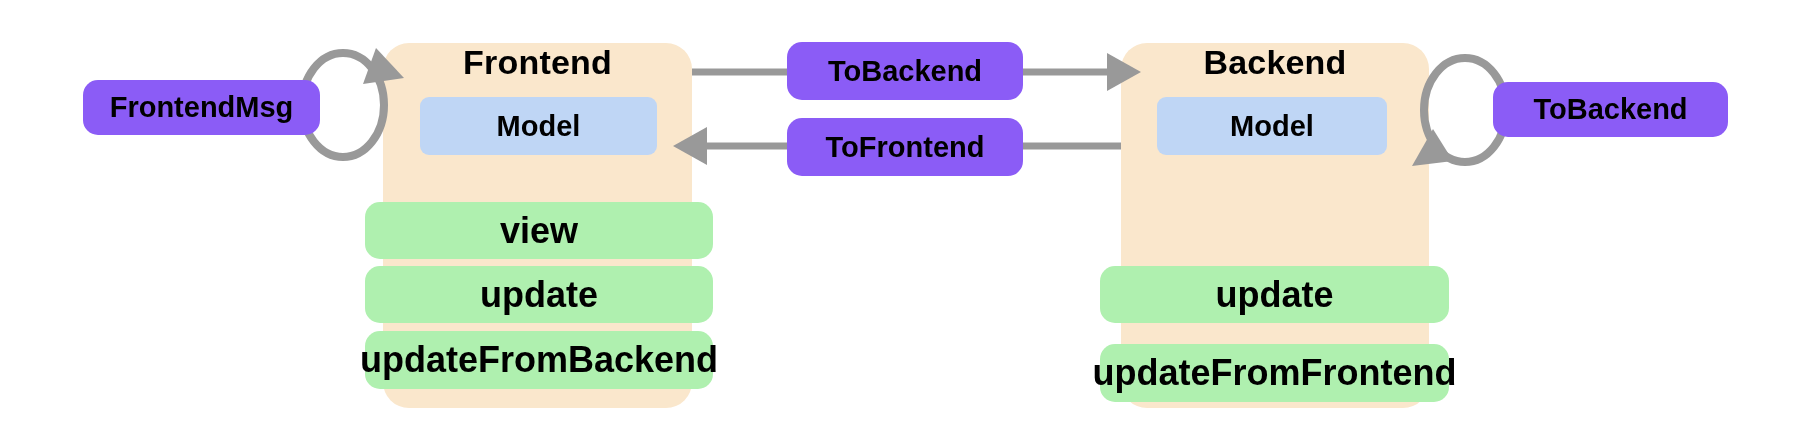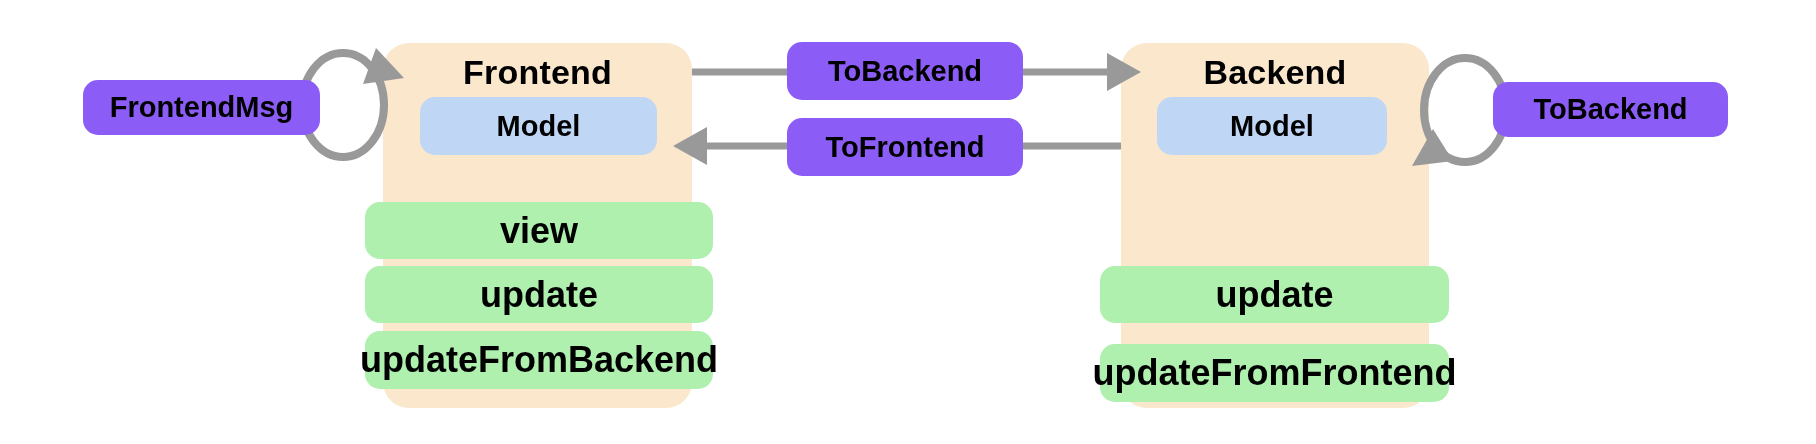--- a/index.html
+++ b/index.html
@@ -12,30 +12,29 @@
     font-family: "Liberation Sans", sans-serif;
     color: #000000;
   }
   .node {
     position: absolute;
     background: #FAE7CC;
     border-radius: 26px;
     z-index: 1;
   }
   .node-title {
-    margin-top: 10px;
     text-align: center;
     font-size: 34px;
     font-weight: 700;
     letter-spacing: 0.2px;
   }
   .model {
     position: absolute;
     background: #BFD6F5;
-    border-radius: 15px;
+    border-radius: 9px;
     display: flex;
     align-items: center;
     justify-content: center;
     font-size: 29px;
     font-weight: 700;
     z-index: 1;
   }
   .fn {
     position: absolute;
     background: #AFF0AF;

